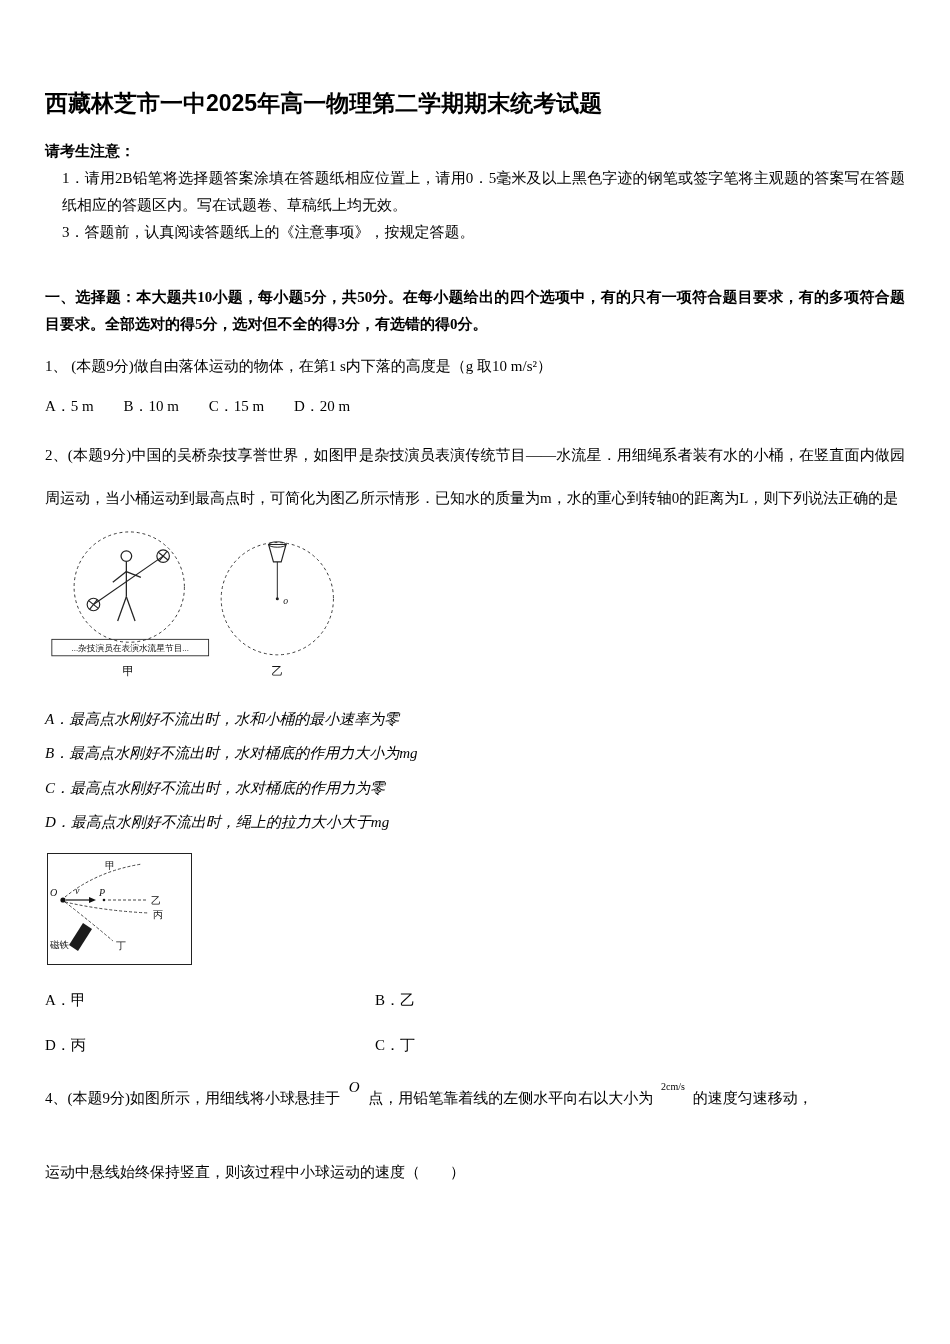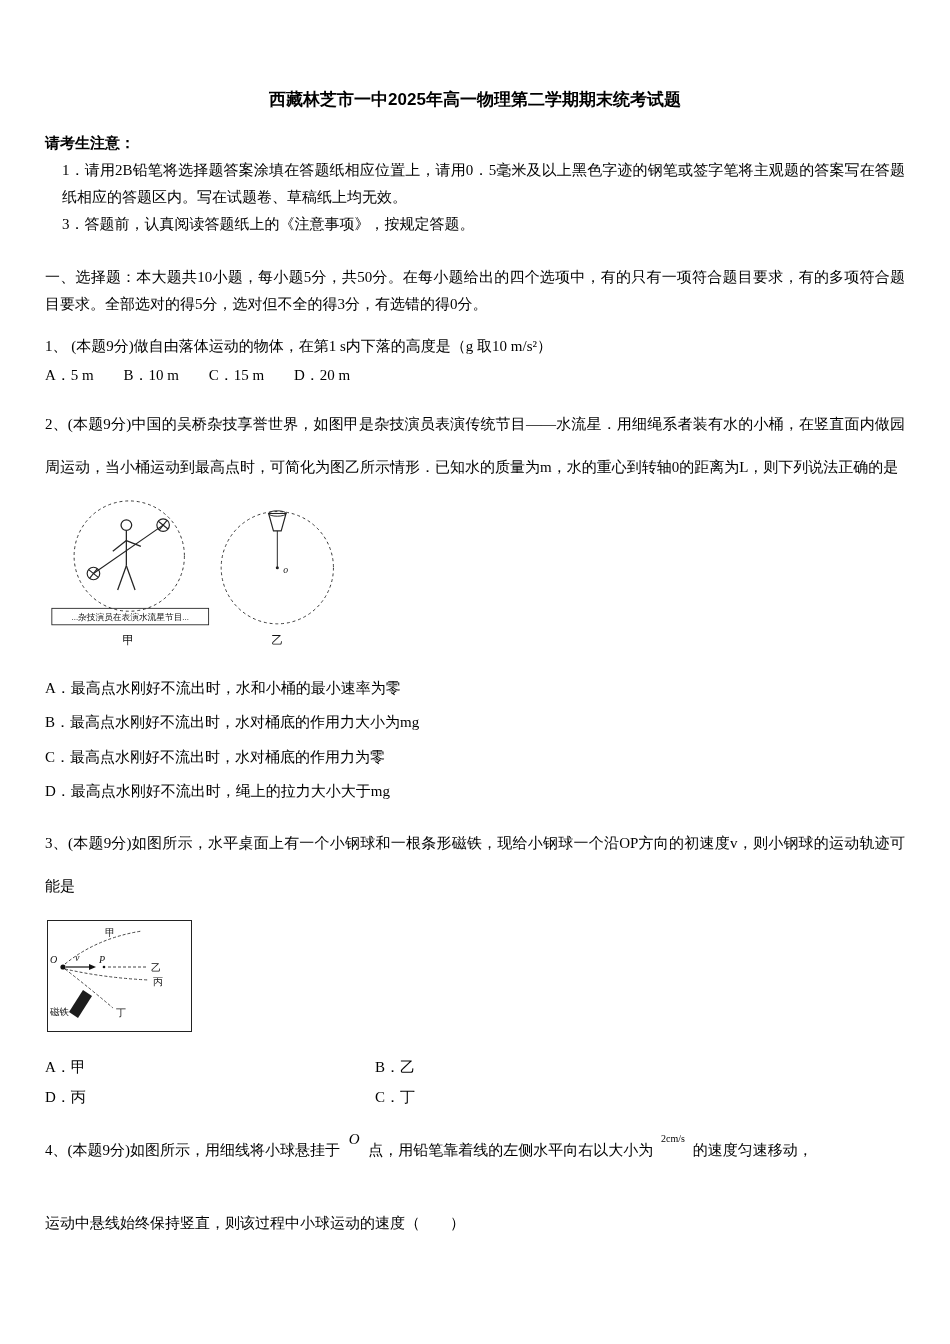--- a/index.html
+++ b/index.html
@@ -8,47 +8,47 @@
     width: 950px;
     height: 1344px;
     overflow: hidden;
     color: #000;
     font-family: "Liberation Serif", "DejaVu Serif", serif;
     font-size: 15px;
   }
   .page { padding: 88px 45px 0 45px; }
 
   .title {
-    text-align: center;
-    font-size: 17px;
+    text-align: left;
+    font-size: 23px;
     font-weight: bold;
     font-family: "Liberation Sans", "DejaVu Sans", sans-serif;
     margin-bottom: 20px;
   }
 
   .notice-header { font-weight: bold; font-size: 15px; line-height: 1.7; }
   .notice-item { padding-left: 17px; line-height: 1.8; text-align: justify; font-family: Liberation Serif, serif; }
 
-  .section-header { margin-top: 26px; line-height: 1.85; text-align: justify; }
+  .section-header { margin-top: 38px; line-height: 1.85; text-align: justify; font-weight: bold; }
 
   .question { margin-top: 14px; }
   .stem { line-height: 1.85; text-align: justify; }
   .stem-wide { line-height: 2.85; text-align: justify; }
 
-  .opts-inline { margin-top: 1px; line-height: 1.8; }
+  .opts-inline { margin-top: 12px; line-height: 1.8; }
   .opts-inline span { display: inline-block; margin-right: 26px; }
 
   .opts-list p { line-height: 2.28; }
-  .opts-list { margin-top: 16px; }
+  .opts-list { margin-top: 16px; font-style: italic; }
 
   .opts-grid {
     margin-top: 22px;
     display: grid;
     grid-template-columns: 330px 1fr;
-    row-gap: 11px;
+    row-gap: 26px;
   }
 
   .fig-wrap { margin: 8px 0 14px 2px; }
   .fig2-wrap { margin: 12px 0 6px 2px; }
 
   svg text { font-family: "Liberation Serif", "DejaVu Serif", serif; fill: #111; }
 
   .raised { position: relative; top: -11px; padding: 0 5px; }
   .raised-sup { position: relative; top: -13px; padding: 0 4px; font-size: 10px; }
   .math-it { font-style: italic; }
@@ -121,21 +121,20 @@
 
     <div class="opts-list">
       <p>A．最高点水刚好不流出时，水和小桶的最小速率为零</p>
       <p>B．最高点水刚好不流出时，水对桶底的作用力大小为mg</p>
       <p>C．最高点水刚好不流出时，水对桶底的作用力为零</p>
       <p>D．最高点水刚好不流出时，绳上的拉力大小大于mg</p>
     </div>
   </div>
 
   <div class="question">
-    <p class="stem-wide">3、(本题9分)如图所示，水平桌面上有一个小钢球和一根条形磁铁，现给小钢球一个沿OP方向的初速度v，则小钢球的运动轨迹可能是</p>
 
     <div class="fig2-wrap">
       <svg viewBox="0 0 145 112" width="145" height="112">
         <rect x="0.5" y="0.5" width="144" height="111" fill="none" stroke="#222" stroke-width="1"></rect>
 
         <path d="M 18 44 Q 50 18 95 11" fill="none" stroke="#444" stroke-width="1" stroke-dasharray="3 2"></path>
         <text x="58" y="16" font-size="10">甲</text>
 
         <circle cx="16" cy="47" r="2.6" fill="#111"></circle>
         <text x="3" y="43" font-size="10" font-style="italic">O</text>

